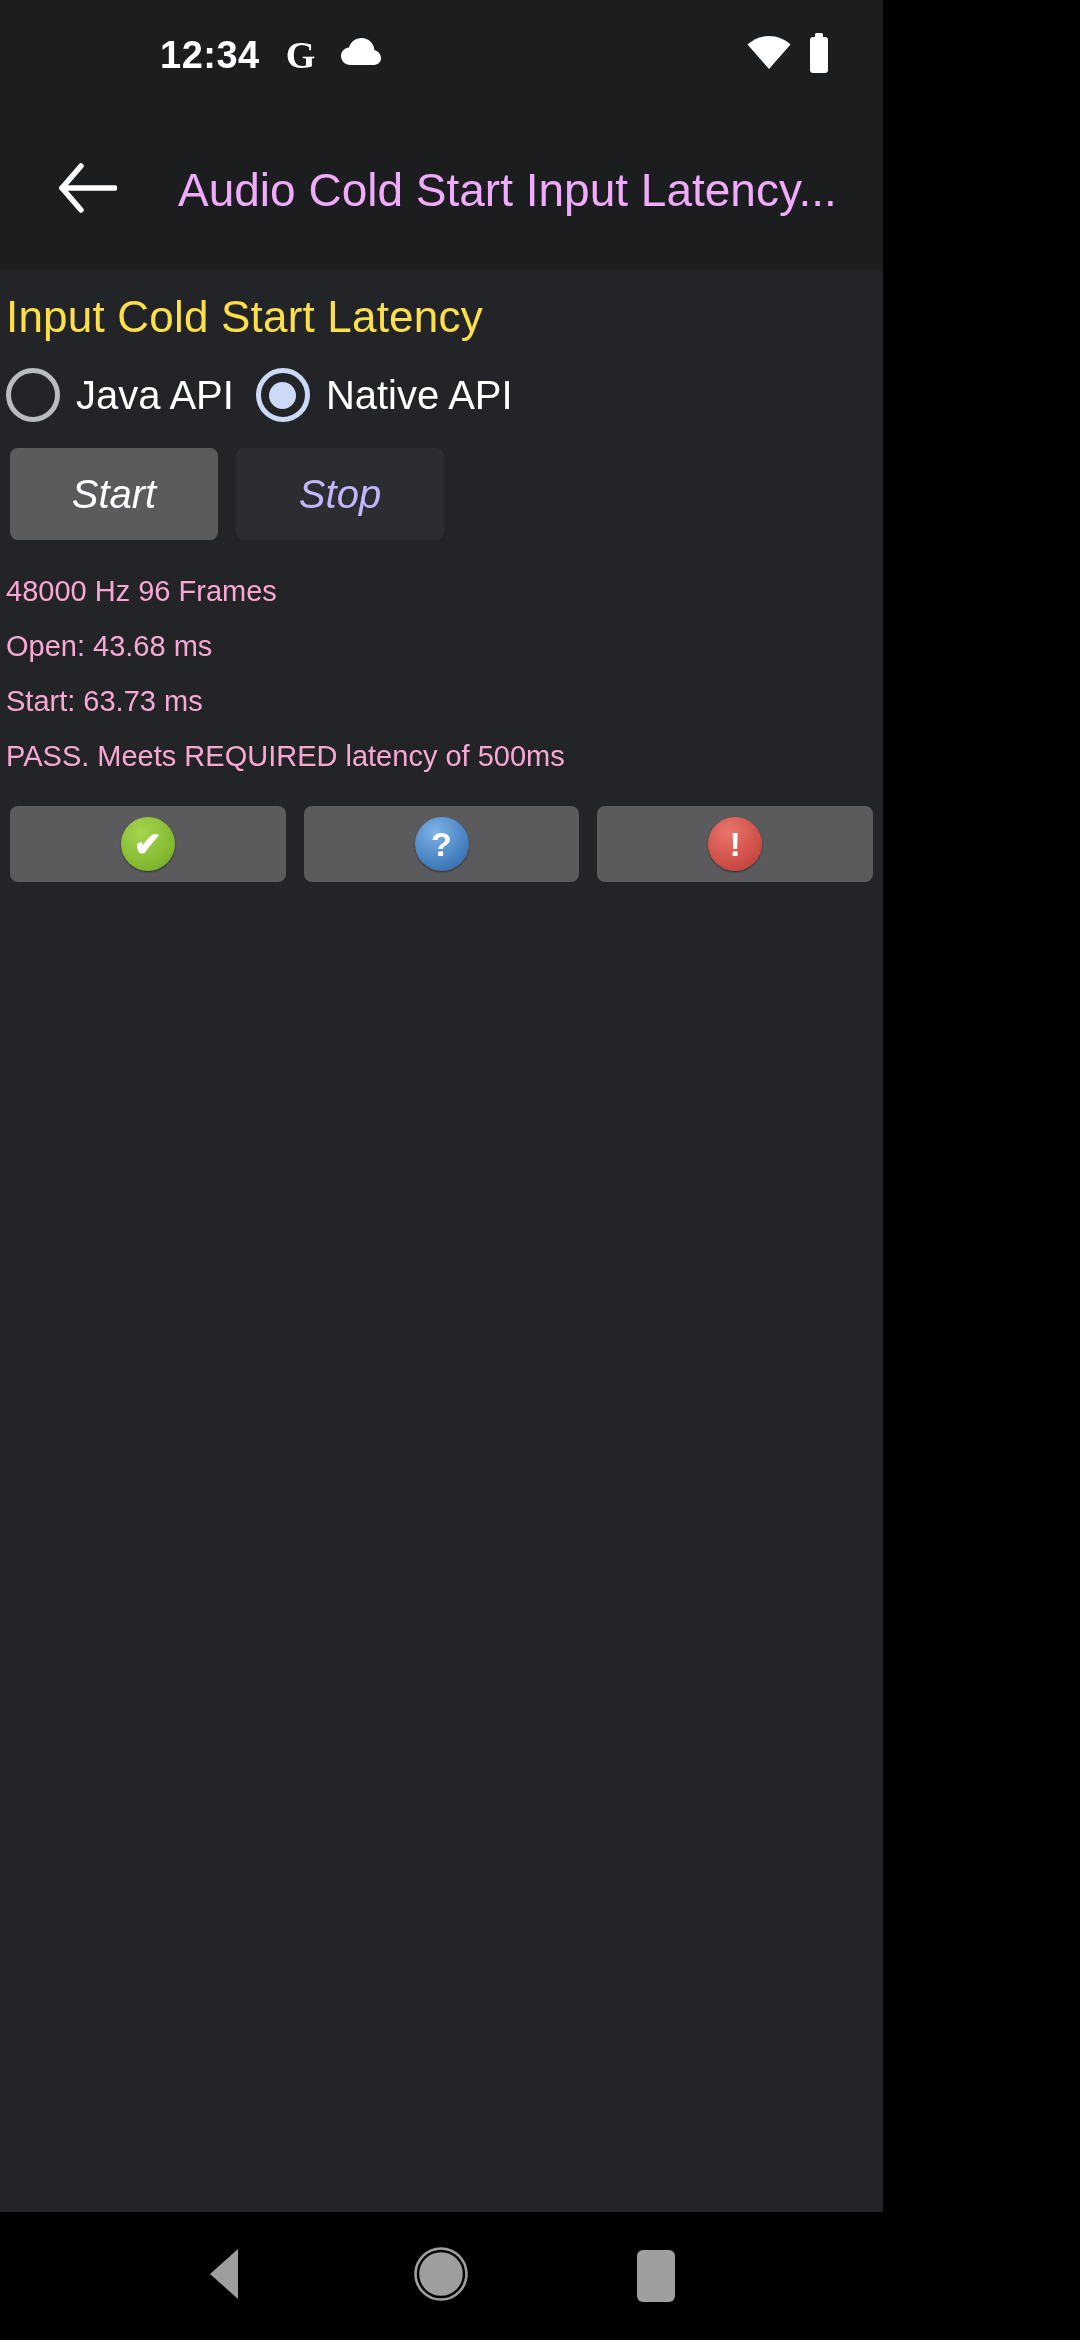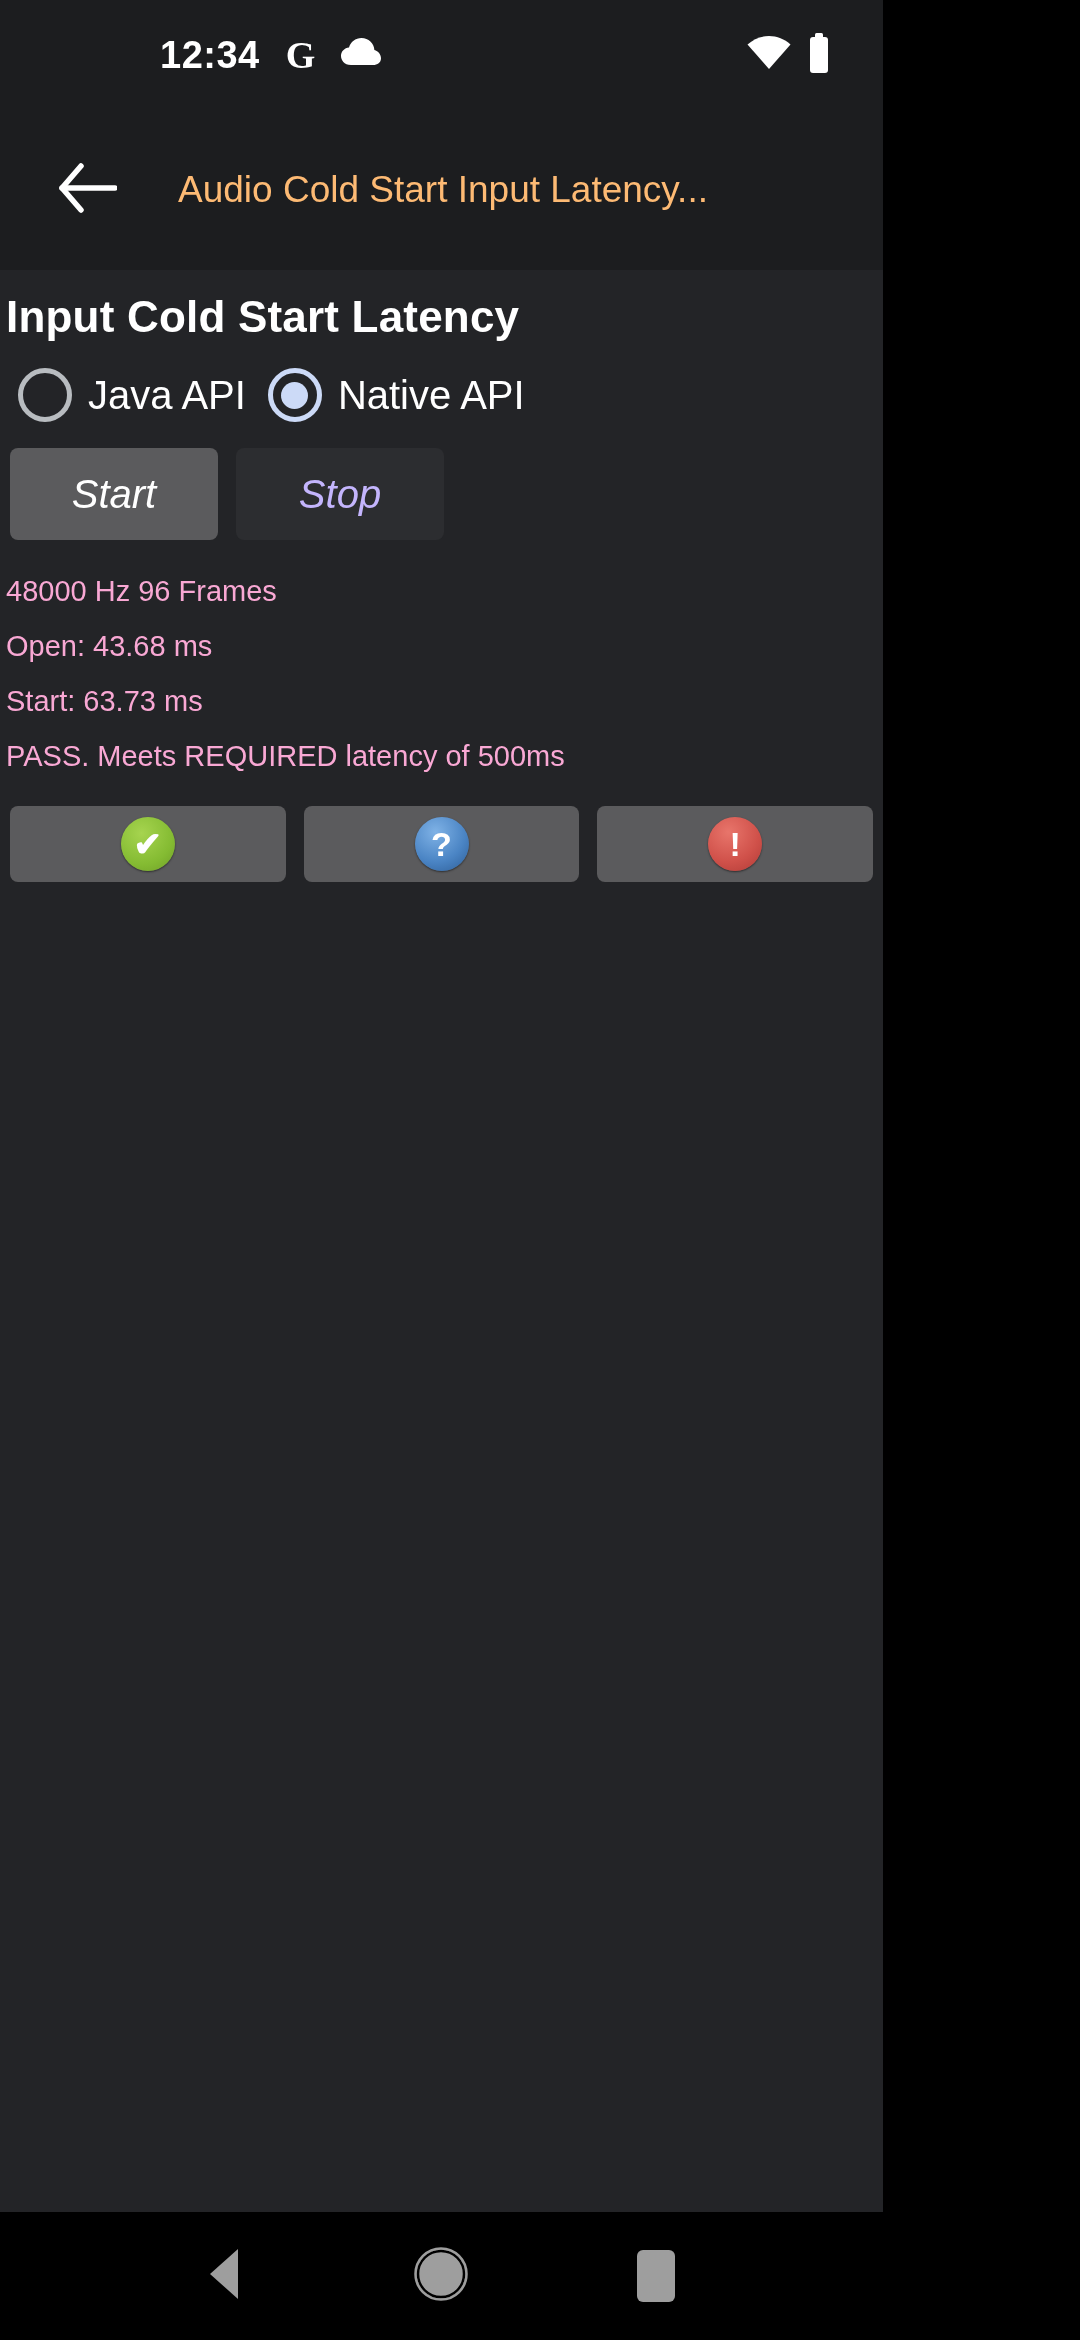--- a/index.html
+++ b/index.html
@@ -47,49 +47,48 @@
     background:#1c1d1f;
     display:flex; align-items:center;
     padding-left:46px;
   }
   .back-btn {
     width:84px; height:84px;
     display:flex; align-items:center; justify-content:center;
     flex:0 0 84px;
   }
   .appbar-title {
-    color:#fdba74;
-    font-size:37px;
+    color:#f0abfc;
+    font-size:46px;
     font-weight:400;
     margin-left:48px;
     white-space:nowrap;
     overflow:hidden;
   }
 
   
   .content {
     flex:1 1 auto;
     background:#232427;
     padding:0;
     display:flex; flex-direction:column;
   }
   .section-title {
-    color:#ffffff;
+    color:#fde047;
     font-size:44px;
-    font-weight:700;
+    font-weight:400;
     padding:22px 0 12px 6px;
     letter-spacing:0.2px;
   }
 
   
   .radio-row {
     display:flex; align-items:center;
     padding:14px 16px 10px 6px;
     gap:0;
-    margin-left:12px;
   }
   .radio-item {
     display:flex; align-items:center;
     margin-right:22px;
   }
   .radio-ring {
     width:54px; height:54px; border-radius:50%;
     border:5px solid #b8bcc0;
     flex:0 0 54px;
     display:flex; align-items:center; justify-content:center;

